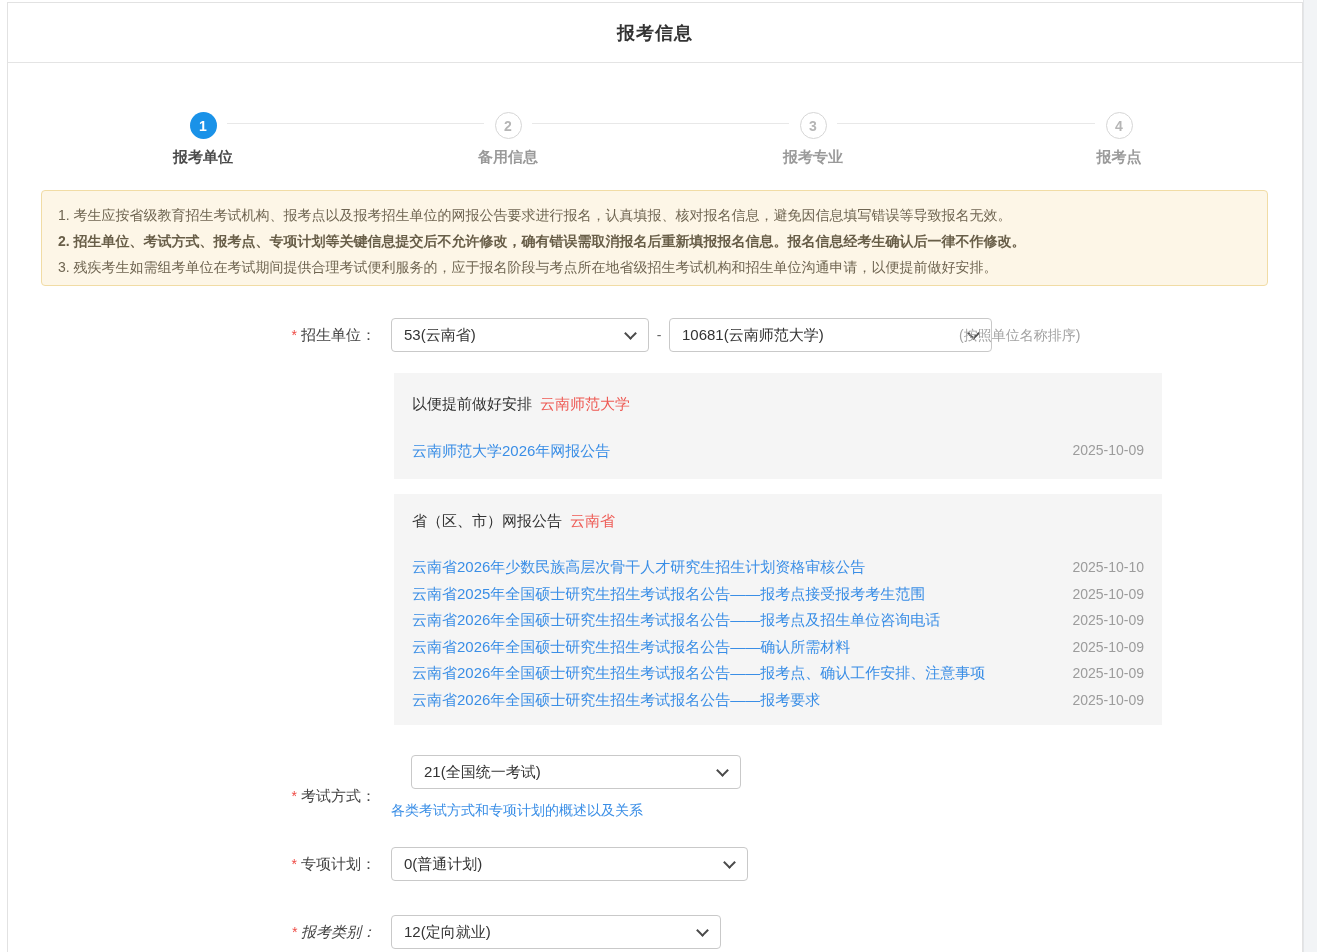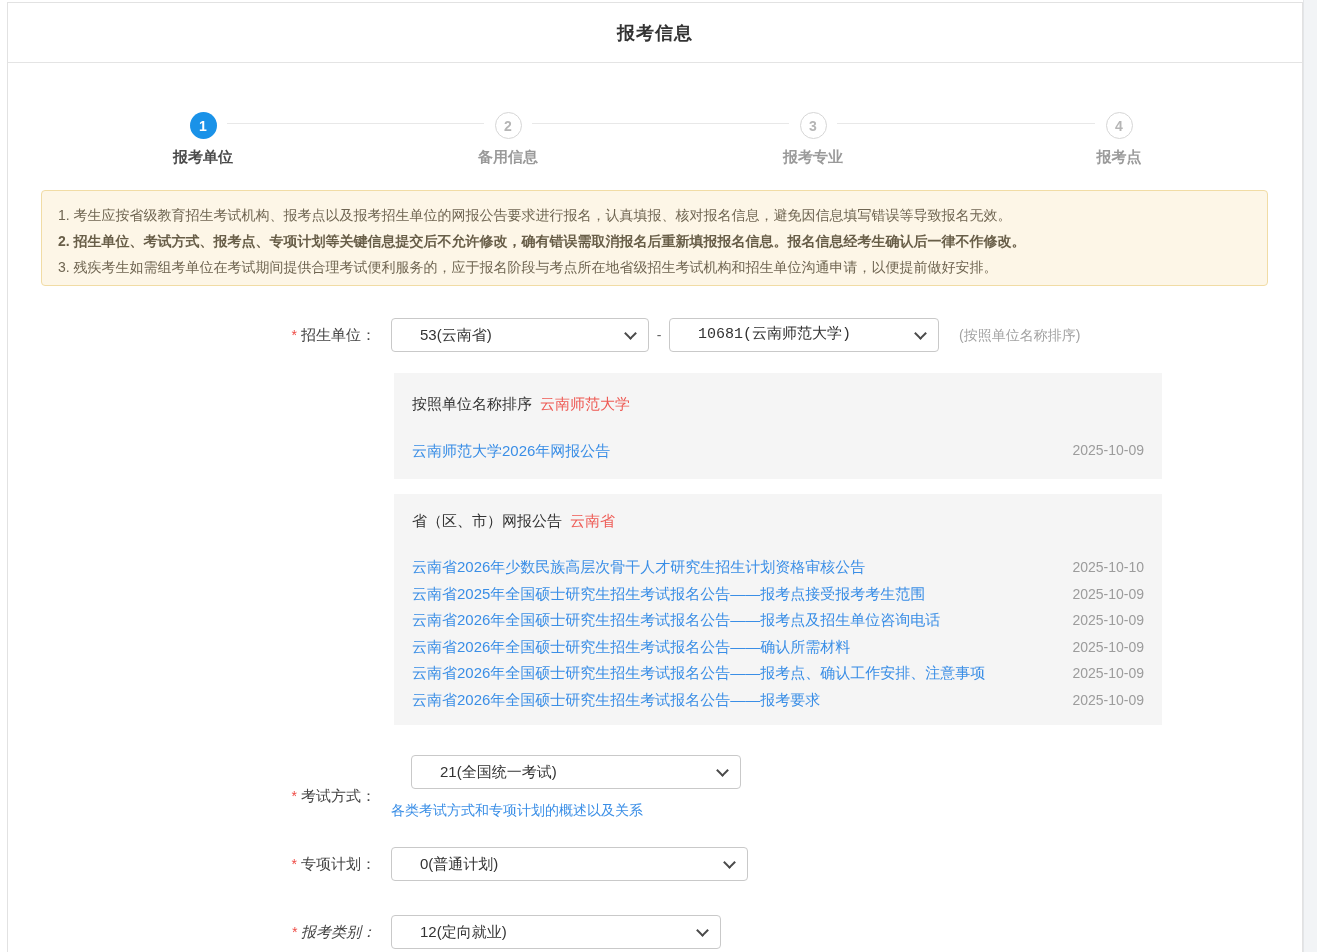--- a/index.html
+++ b/index.html
@@ -38,21 +38,21 @@
     padding:11px 16px; font-size:14px; line-height:26px; color:#6f6551; }
   .notice .bold { font-weight:bold; color:#685e48; }
 
   
   .flabel { position:absolute; left:0; width:368px; text-align:right;
     font-size:15px; color:#444; line-height:34px; }
   .flabel .star { color:#ee4a44; margin-right:4px; font-size:14px; }
 
   .select { position:absolute; height:34px; background:#fff;
     border:1px solid #c9c9c9; border-radius:4px; font-size:15px; color:#333;
-    line-height:32px; padding-left:28px; cursor:pointer; }
+    line-height:32px; padding-left:12px; cursor:pointer; }
   .select .chev { position:absolute; right:13px; top:10px; width:9px; height:9px;
     border-right:2px solid #4a4a4a; border-bottom:2px solid #4a4a4a;
     transform:rotate(45deg); }
 
   .dash { position:absolute; left:641px; width:20px; text-align:center;
     color:#666; line-height:34px; font-size:14px; }
   .sort-note { position:absolute; left:951px; font-size:14px; color:#a3a3a3;
     line-height:34px; }
 
   
@@ -108,29 +108,29 @@
   </div>
 
   <div class="flabel" style="top:315px;">
     <span class="star">*</span><span>招生单位：</span>
   </div>
   <div class="select" style="left:383px; top:315px; width:258px;">
     <span>53(云南省)</span>
     <span class="chev"></span>
   </div>
   <div class="dash" style="top:315px;">-</div>
-  <div class="select" style="left:661px; top:315px; width:270px;font-family:Liberation Mono, monospace;">
+  <div class="select" style="left:661px; top:315px; width:323px;">
     <span>10681(云南师范大学)</span>
     <span class="chev"></span>
   </div>
   <div class="sort-note" style="top:315px;">(按照单位名称排序)</div>
 
   <div class="annbox box1">
     <div class="head">
-      <span>按照单位名称排序</span><span class="hl">云南师范大学</span>
+      <span>以便提前做好安排</span><span class="hl">云南师范大学</span>
     </div>
     <div class="ann-row">
       <a href="#">云南师范大学2026年网报公告</a>
       <span class="date">2025-10-09</span>
     </div>
   </div>
 
   <div class="annbox box2">
     <div class="head">
       <span>省（区、市）网报公告</span><span class="hl">云南省</span>

